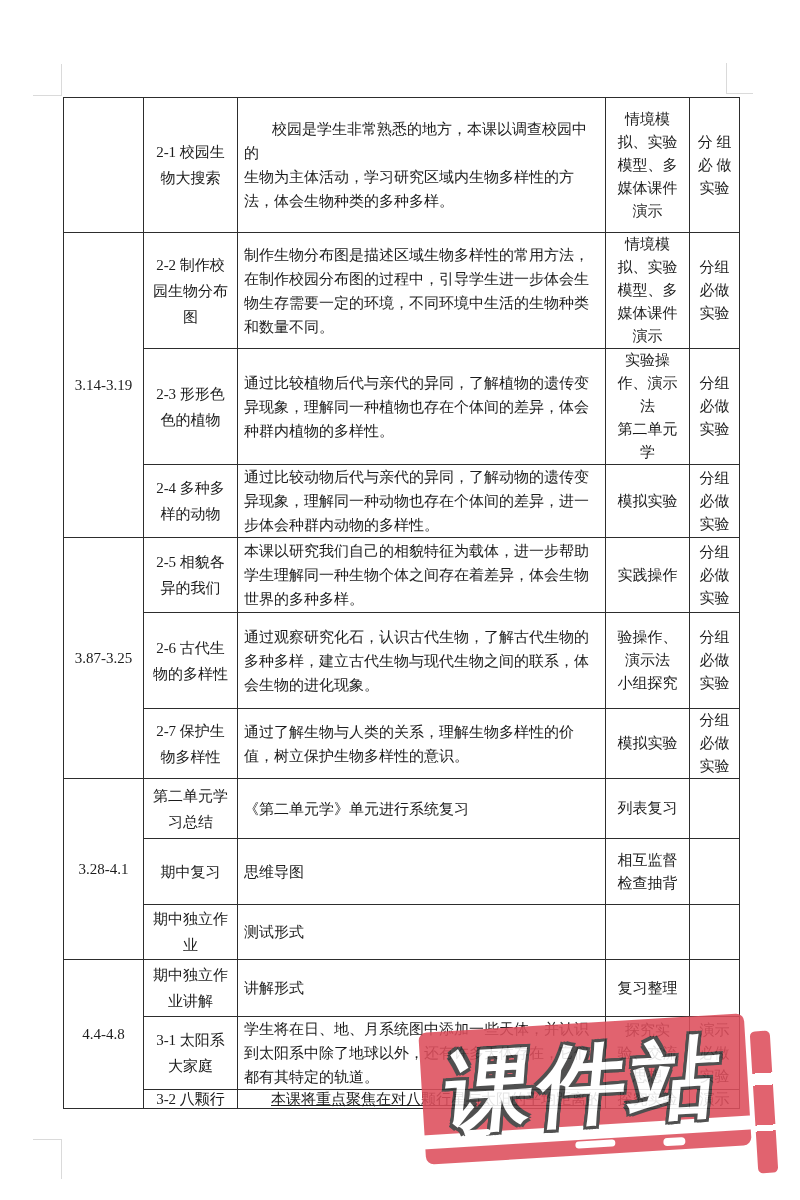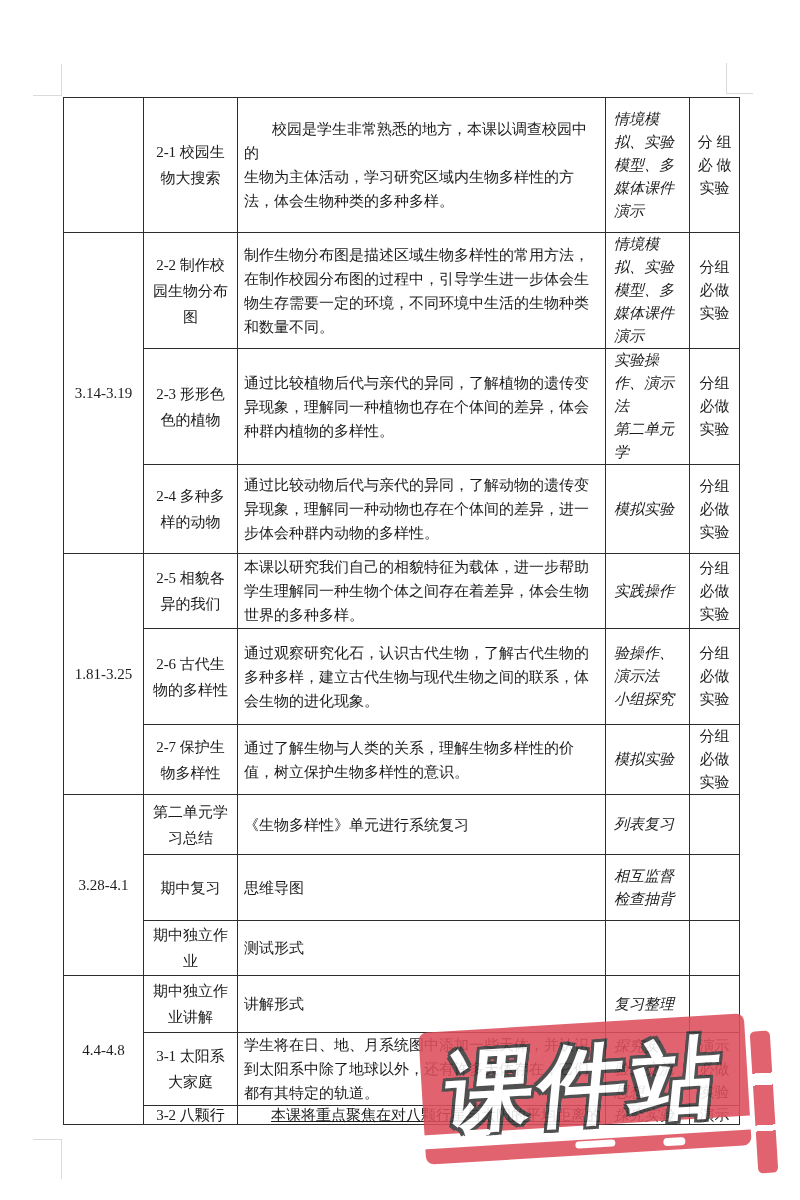--- a/index.html
+++ b/index.html
@@ -13,21 +13,21 @@
   .table-wrap{position:absolute;left:63px;top:97px;}
   table{border-collapse:collapse;table-layout:fixed;width:676px;}
   td{
     border:1.5px solid #2d2d2d;vertical-align:middle;
     font-size:15px;overflow:hidden;padding:0;
   }
   td.date{text-align:center;font-size:15px;letter-spacing:0px;}
   td.title{text-align:center;line-height:26px;white-space:pre-line;padding:0 8px;}
   td.desc{text-align:left;line-height:24px;white-space:pre-line;padding:0 4px 0 6px;}
   td.desc.ind{text-indent:28px;}
-  td.method{text-align:left;line-height:23px;white-space:pre-line;padding:0 8px;font-style:italic;}
+  td.method{text-align:center;line-height:23px;white-space:pre-line;padding:0 8px;}
   td.type{text-align:center;line-height:23px;white-space:pre-line;padding:0 4px;}
   tr.last td{vertical-align:top;}
   .clip{height:18px;overflow:hidden;line-height:19px;}
   tr.last td.desc .clip{text-align:right;text-decoration:underline;}
 
   
   .stamp{position:absolute;left:420px;top:1003px;width:356px;height:185px;opacity:.88;pointer-events:none;}
   .stamp-main{
     position:absolute;left:2px;top:20px;width:326px;height:132px;border-radius:8px;
     transform:rotate(-3.5deg);
@@ -111,33 +111,33 @@
 异现象，理解同一种植物也存在个体间的差异，体会
 种群内植物的多样性。</td>
       <td class="method">实验操
 作、演示
 法
 第二单元学</td>
       <td class="type">分组
 必做
 实验</td>
     </tr>
-    <tr style="height:89px">
+    <tr style="height:73px">
       <td class="title">2-4 多种多
 样的动物</td>
       <td class="desc">通过比较动物后代与亲代的异同，了解动物的遗传变
 异现象，理解同一种动物也存在个体间的差异，进一
 步体会种群内动物的多样性。</td>
       <td class="method">模拟实验</td>
       <td class="type">分组
 必做
 实验</td>
     </tr>
     <tr style="height:75px">
-      <td class="date" rowspan="3">1.81-3.25</td>
+      <td class="date" rowspan="3">3.87-3.25</td>
       <td class="title">2-5 相貌各
 异的我们</td>
       <td class="desc">本课以研究我们自己的相貌特征为载体，进一步帮助
 学生理解同一种生物个体之间存在着差异，体会生物
 世界的多种多样。</td>
       <td class="method">实践操作</td>
       <td class="type">分组
 必做
 实验</td>
     </tr>
@@ -161,21 +161,21 @@
 值，树立保护生物多样性的意识。</td>
       <td class="method">模拟实验</td>
       <td class="type">分组
 必做
 实验</td>
     </tr>
     <tr style="height:60px">
       <td class="date" rowspan="3">3.28-4.1</td>
       <td class="title">第二单元学
 习总结</td>
-      <td class="desc">《生物多样性》单元进行系统复习</td>
+      <td class="desc">《第二单元学》单元进行系统复习</td>
       <td class="method">列表复习</td>
       <td class="type"></td>
     </tr>
     <tr style="height:66px">
       <td class="title">期中复习</td>
       <td class="desc">思维导图</td>
       <td class="method">相互监督
 检查抽背</td>
       <td class="type"></td>
     </tr>

